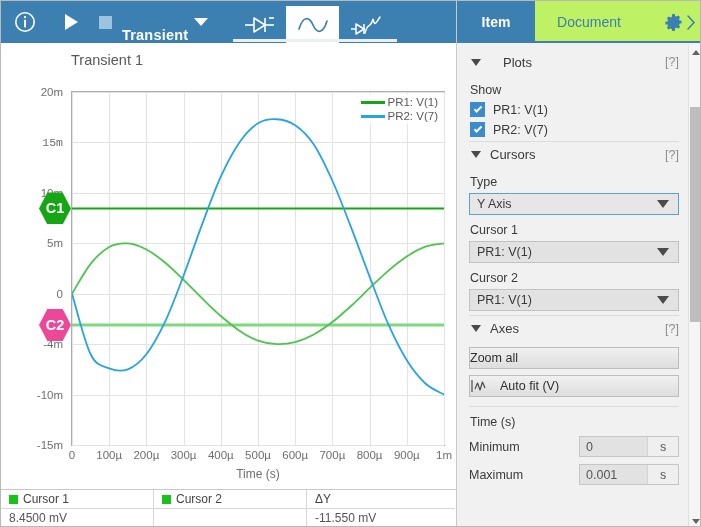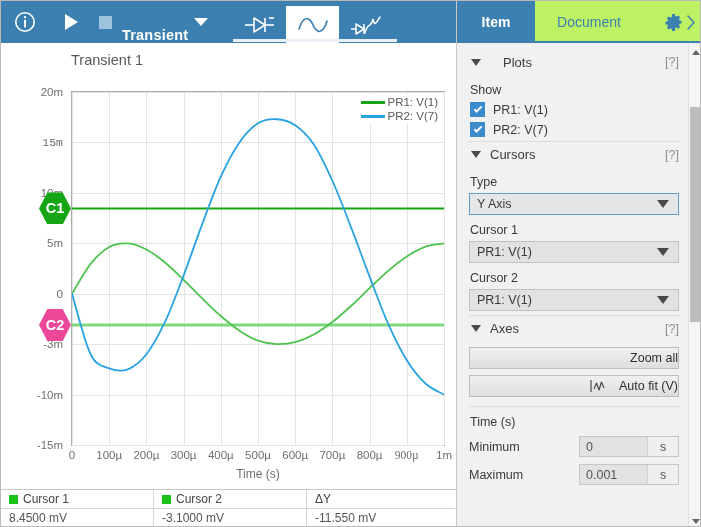--- a/index.html
+++ b/index.html
@@ -233,21 +233,21 @@
     position: absolute; right: 9px;
     width: 0; height: 0;
     border-left: 6.5px solid transparent;
     border-right: 6.5px solid transparent;
     border-top: 8px solid #4a4a4a;
   }
   .btn {
     height: 22px; margin-top: 6px;
     background: linear-gradient(#f0f0f0,#dedede);
     border: 1px solid #bdbdbd;
-    display: flex; align-items: center; justify-content: flex-end;
+    display: flex; align-items: center; justify-content: flex-start;
     gap: 10px; font-size: 12.5px; color: #303030; cursor: pointer;
   }
   .divider { height: 1px; background: #dcdcdc; margin: 9px 0 0 0; }
   .num-row { display: flex; align-items: center; margin-top: 7px; }
   .num-lbl { font-size: 12.5px; color: #3a3a3a; flex: 1; }
   .num-field {
     display: flex; width: 100px; height: 21px;
     border: 1px solid #c6c6c6; background: #e2e2e2;
   }
   .num-val {
@@ -346,35 +346,35 @@
     <div id="plot-title">Transient 1</div>
 
     <div id="xlabel">Time (s)</div>
 
     <div class="ytick-wrap" id="ytick-wrap">
         <div class="ytick-lbl" style="top: 1px;">20m</div>
         <div class="ytick-lbl" style="top: 51.4286px; font-family: Liberation Mono, monospace;">15m</div>
         <div class="ytick-lbl" style="top: 101.857px;">10m</div>
         <div class="ytick-lbl" style="top: 152.286px;">5m</div>
         <div class="ytick-lbl" style="top: 202.714px;">0</div>
-        <div class="ytick-lbl" style="top: 253.143px;">-3m</div>
+        <div class="ytick-lbl" style="top: 253.143px;">-4m</div>
         <div class="ytick-lbl" style="top: 303.571px;">-10m</div>
         <div class="ytick-lbl" style="top: 354px;">-15m</div>
       </div>
     <div id="xtick-wrap">
         <div class="xtick-lbl" style="left: 71px;">0</div>
         <div class="xtick-lbl" style="left: 108.2px;">100µ</div>
         <div class="xtick-lbl" style="left: 145.4px;">200µ</div>
         <div class="xtick-lbl" style="left: 182.6px;">300µ</div>
         <div class="xtick-lbl" style="left: 219.8px;">400µ</div>
         <div class="xtick-lbl" style="left: 257px;">500µ</div>
         <div class="xtick-lbl" style="left: 294.2px;">600µ</div>
         <div class="xtick-lbl" style="left: 331.4px;">700µ</div>
         <div class="xtick-lbl" style="left: 368.6px;">800µ</div>
-        <div class="xtick-lbl" style="left: 405.8px; font-family: Liberation Serif, serif;">900µ</div>
+        <div class="xtick-lbl" style="left: 405.8px;">900µ</div>
         <div class="xtick-lbl" style="left: 443px;">1m</div>
       </div>
 
     <div id="plot-box">
       <div id="grid-layer">
           <div class="gridline-h" style="top: 0px;"></div>
           <div class="gridline-h" style="top: 50.4286px;"></div>
           <div class="gridline-h" style="top: 100.857px;"></div>
           <div class="gridline-h" style="top: 151.286px;"></div>
           <div class="gridline-h" style="top: 201.714px;"></div>
@@ -428,21 +428,20 @@
           <span class="sw-box" style="background: rgb(24, 194, 24);"></span>
           <span>Cursor 1</span>
         </div>
         <div class="status-val">8.4500 mV</div>
       </div>
       <div class="status-col" style="width: 153px;">
         <div class="status-head">
           <span class="sw-box" style="background: rgb(24, 194, 24);"></span>
           <span>Cursor 2</span>
         </div>
-        <div class="status-val">-3.1000 mV</div>
       </div>
       <div class="status-col" style="width: 148px;">
         <div class="status-head">
           <span>ΔY</span>
         </div>
         <div class="status-val">-11.550 mV</div>
       </div>
     </div>
 
   <div id="right-panel">

